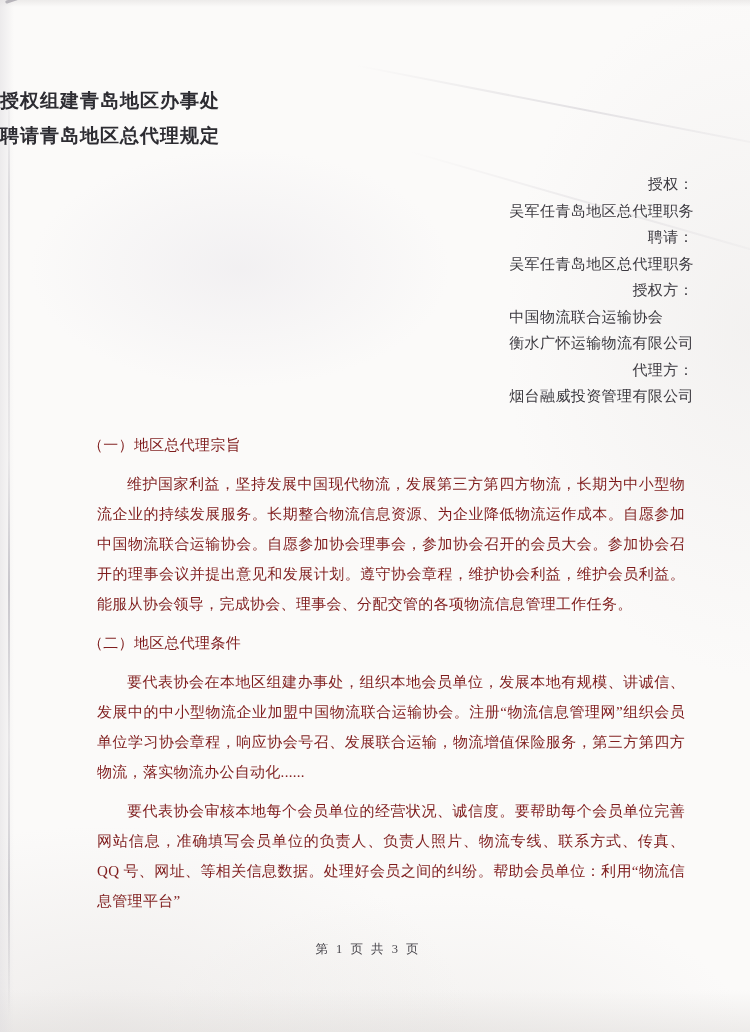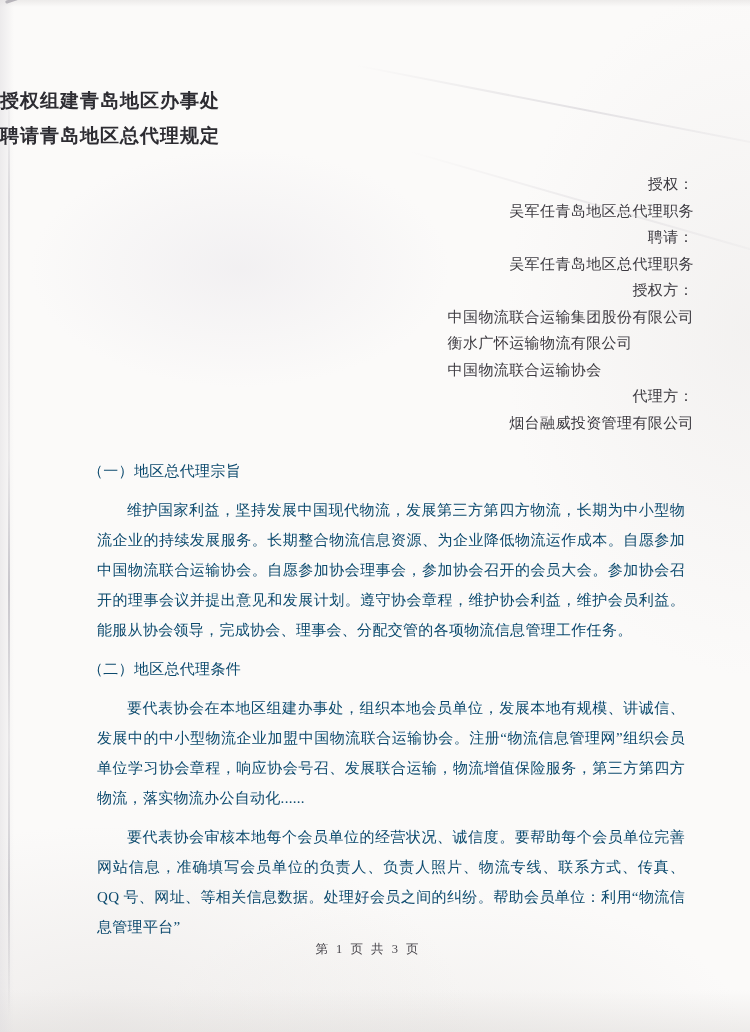--- a/index.html
+++ b/index.html
@@ -66,21 +66,21 @@
   .h-row { display: flex; align-items: flex-end; flex-direction: column; }
   .h-label { white-space: pre; }
   .h-values { }
   .h-value { }
 
   
   .sections {
     margin: 20px 56px 0 88px;
     font-size: 15px; line-height: 30px;
     text-align: justify; letter-spacing: 0.3px;
-    color: #0c4a6e;
+    color: #7f1d1d;
   }
   .sec-heading { }
   .para { text-indent: 2em; margin: 9px; }
 
   
   .page-footer {
     position: absolute; left: 0; right: 15px; top: 941px;
     text-align: center; font-size: 12.5px; color: #49474d;
     letter-spacing: 1px; word-spacing: 3px;
   }
@@ -109,23 +109,22 @@
     </div>
     <div class="h-row">
       <span class="h-label">聘请：</span>
       <span class="h-values">
         <span class="h-value">吴军任青岛地区总代理职务</span>
       </span>
     </div>
     <div class="h-row">
       <span class="h-label">授权方：</span>
       <span class="h-values">
-        <div class="h-value">中国物流联合运输集团股份有限公司</div>
+        <div class="h-value">中国物流联合运输协会</div>
         <div class="h-value">衡水广怀运输物流有限公司</div>
-        <div class="h-value">中国物流联合运输协会</div>
       </span>
     </div>
     <div class="h-row">
       <span class="h-label">代理方：</span>
       <span class="h-values">
         <span class="h-value">烟台融威投资管理有限公司</span>
       </span>
     </div>
   </div>
 

